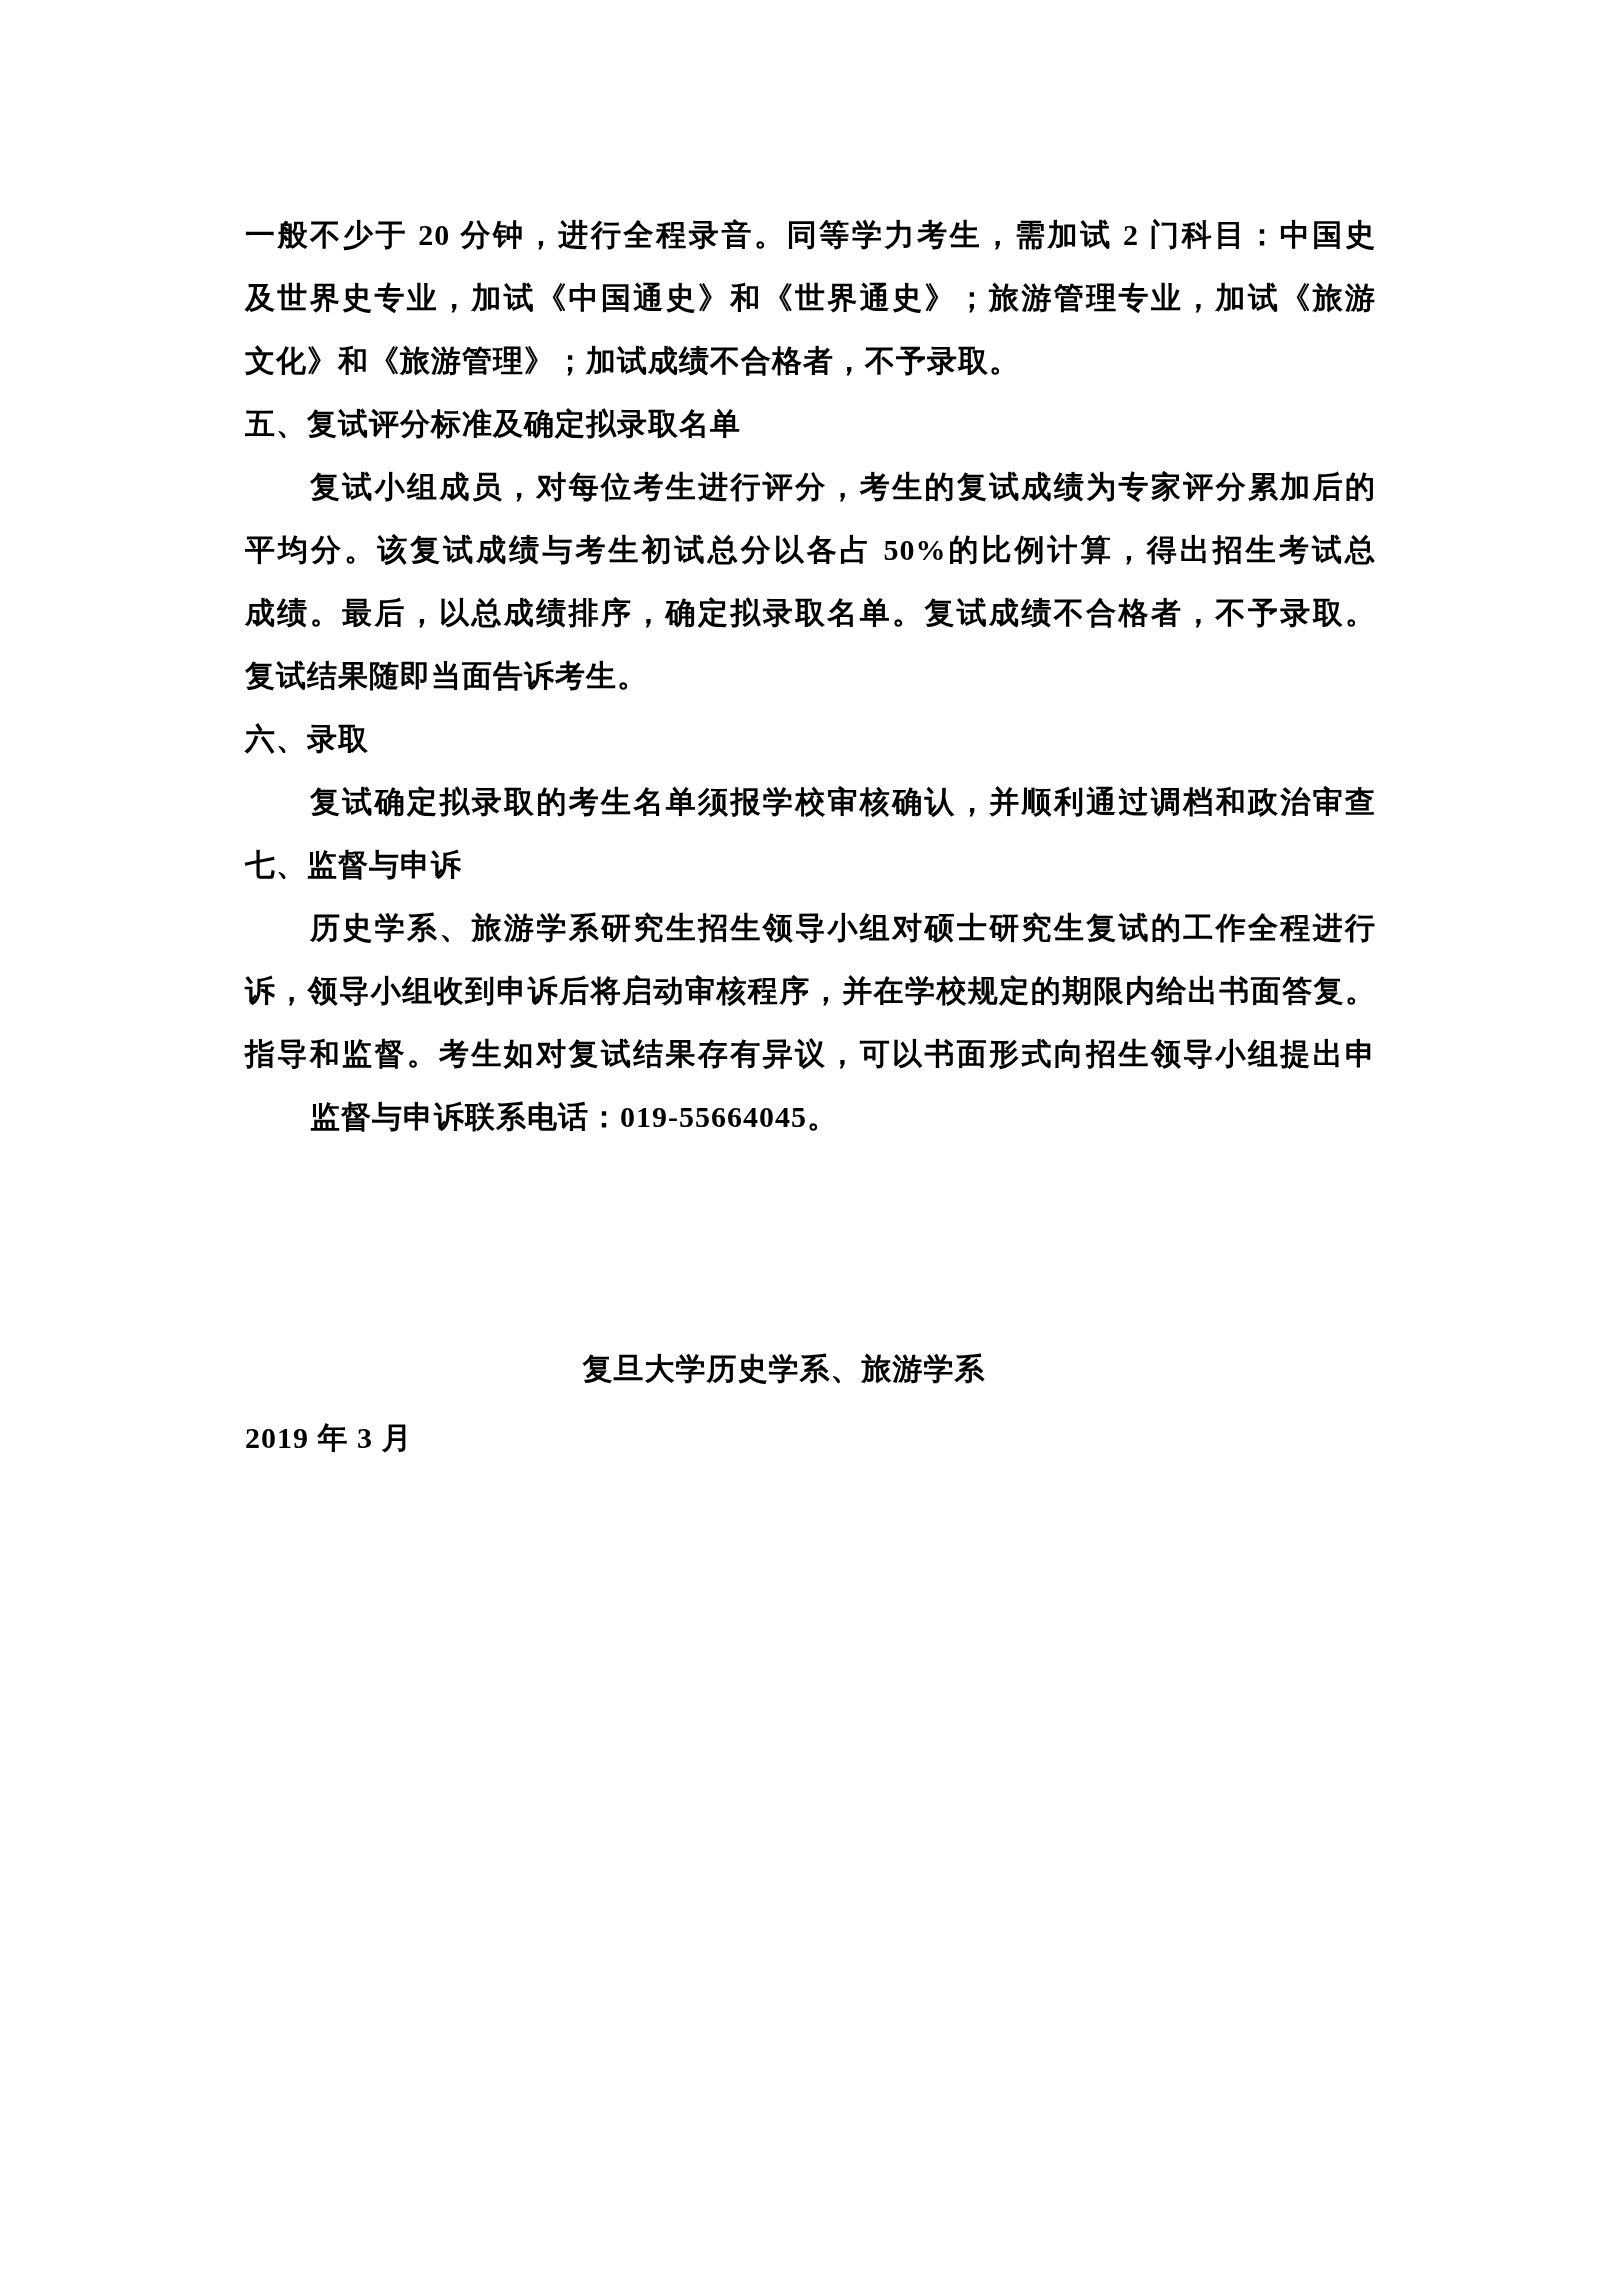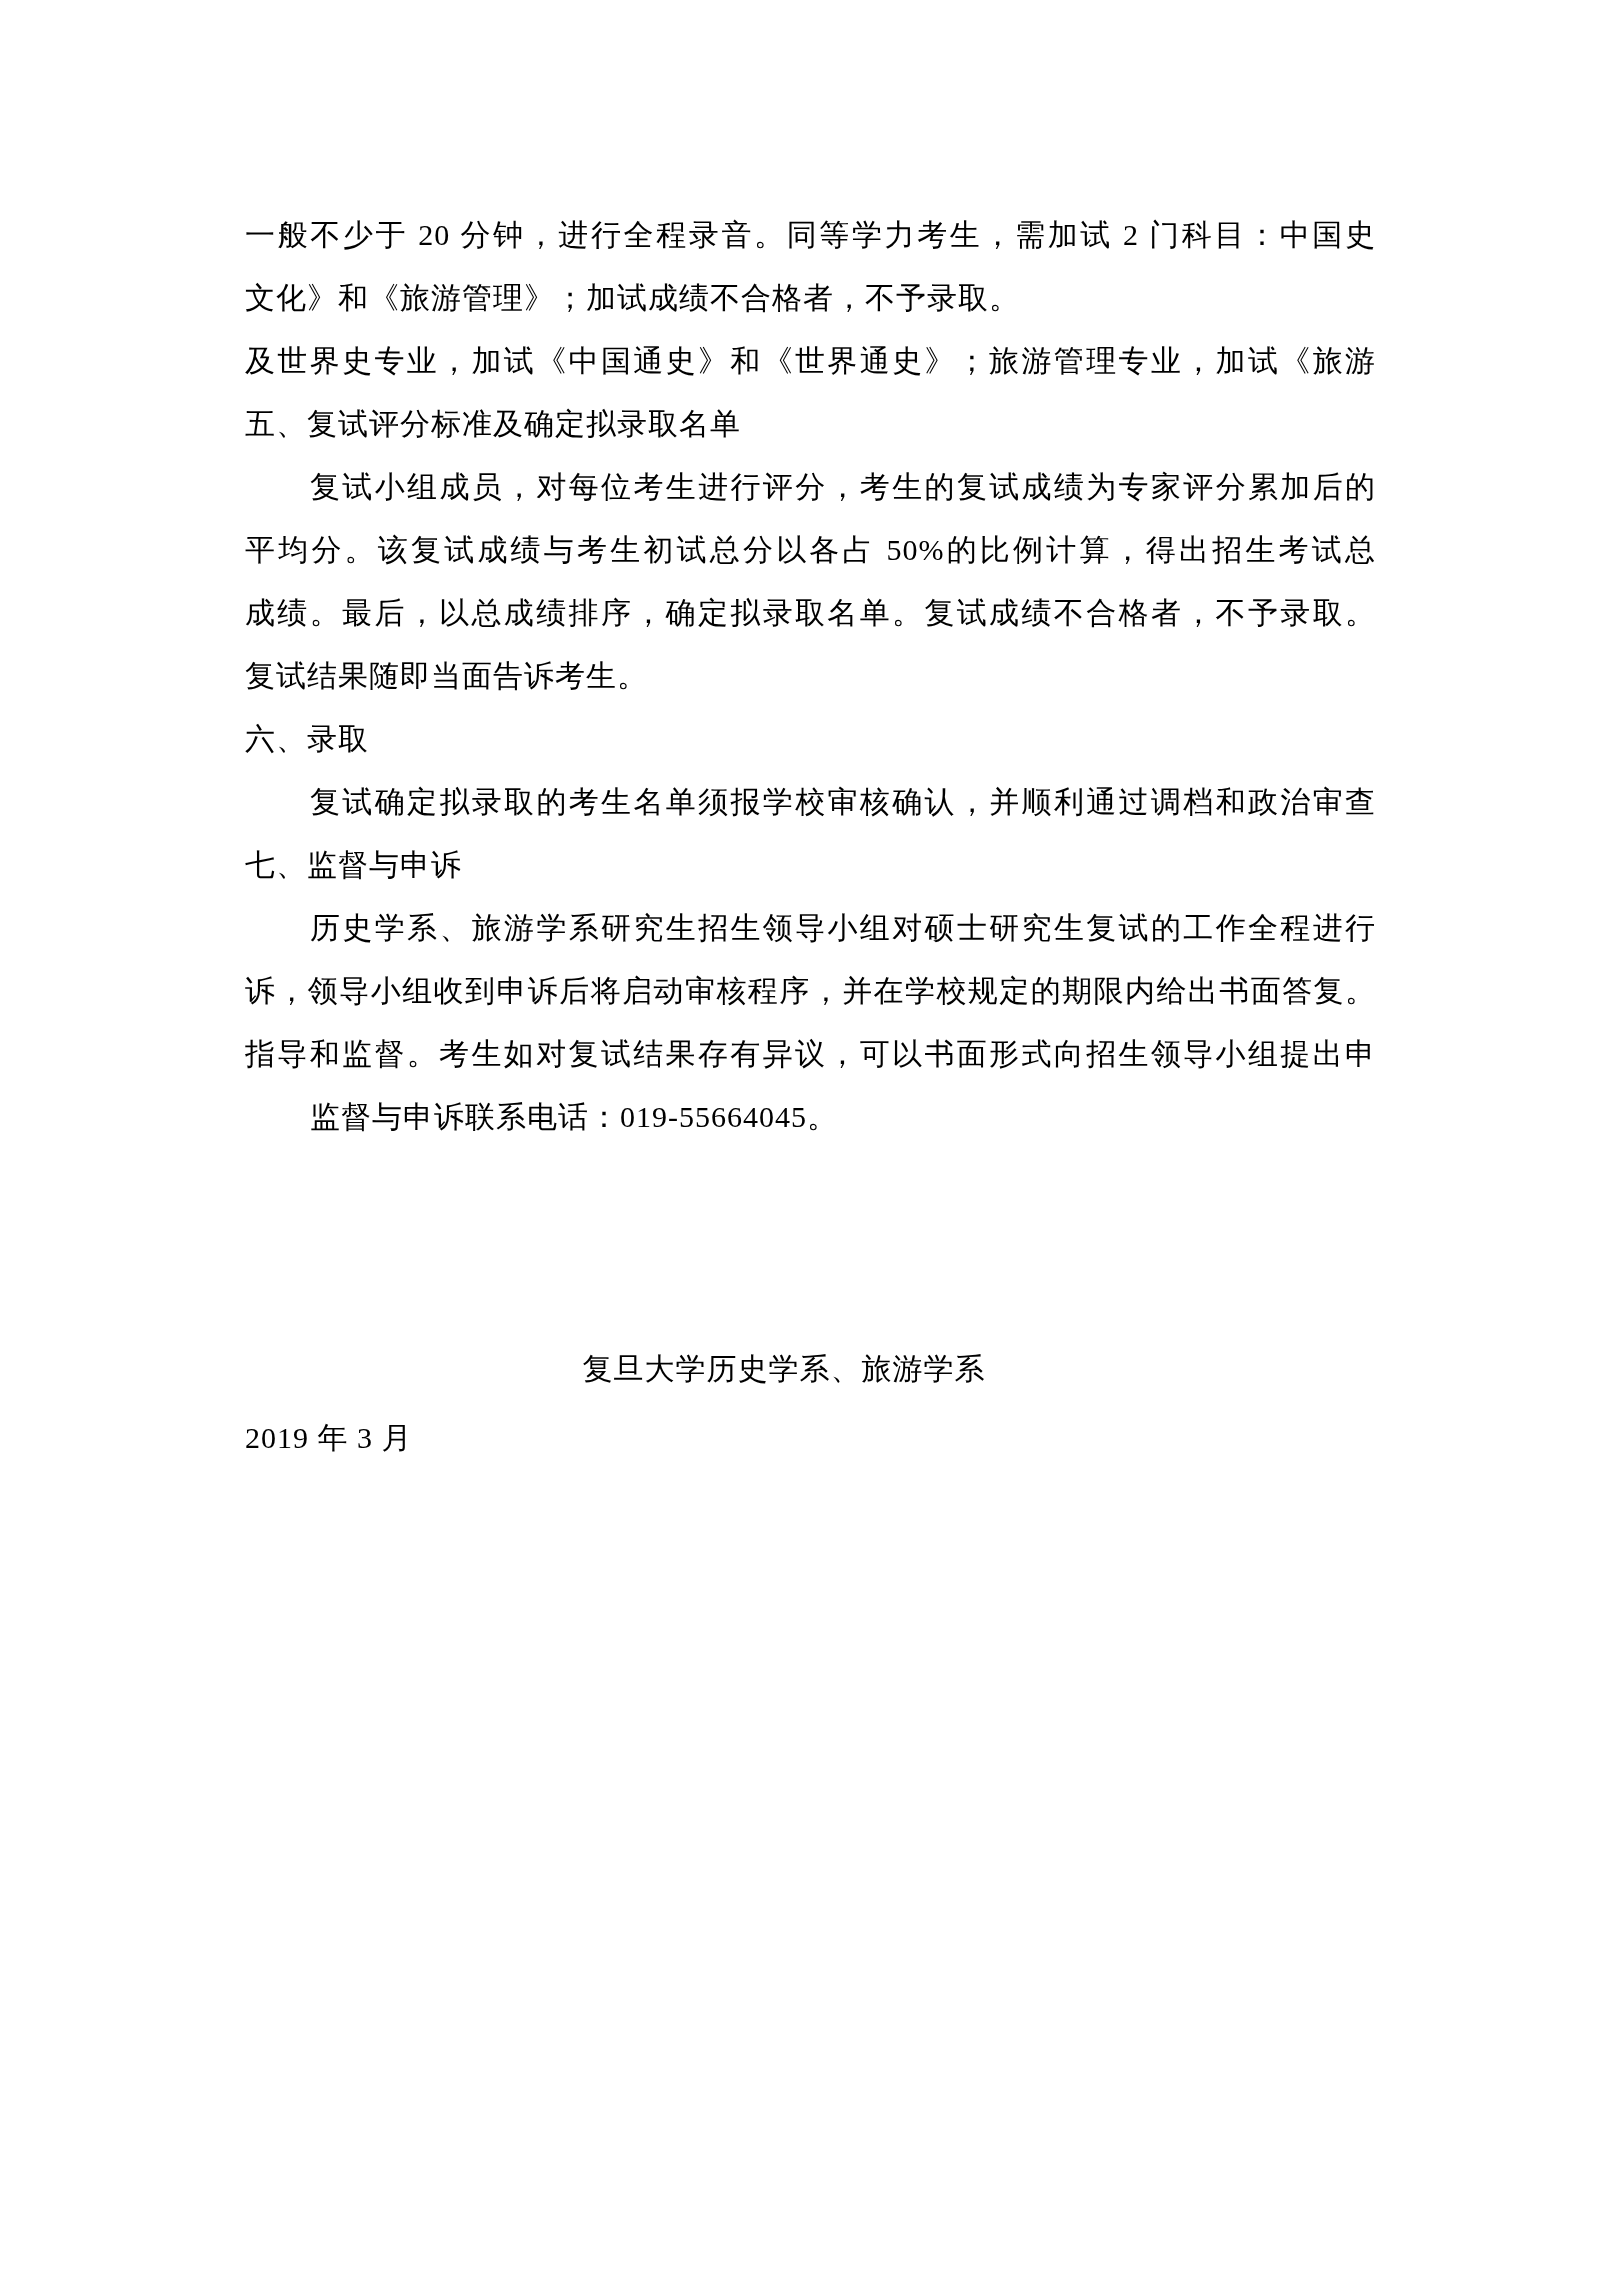--- a/index.html
+++ b/index.html
@@ -12,20 +12,21 @@
     background: #ffffff;
     font-family: "Liberation Serif", "DejaVu Serif", serif;
     color: #000000;
   }
   .page {
     position: relative;
     width: 1621px;
     height: 2293px;
     background: #ffffff;
     overflow: hidden;
+    font-weight: bold;
   }
   .doc-body {
     position: absolute;
     left: 245px;
     top: 203px;
     width: 1131px;
   }
   .line {
     font-size: 30px;
     line-height: 63px;
@@ -50,22 +51,22 @@
     padding-right: 133px;
     margin-top: 5.9px;
   }
 </style>
 </head>
 <body>
 
 <div class="page">
   <div class="doc-body">
     <div class="line just">一般不少于 20 分钟，进行全程录音。同等学力考生，需加试 2 门科目：中国史</div>
+    <div class="line just">及世界史专业，加试《中国通史》和《世界通史》；旅游管理专业，加试《旅游</div>
     <div class="line">文化》和《旅游管理》；加试成绩不合格者，不予录取。</div>
-    <div class="line just">及世界史专业，加试《中国通史》和《世界通史》；旅游管理专业，加试《旅游</div>
     <div class="line">五、复试评分标准及确定拟录取名单</div>
     <div class="line just indent">复试小组成员，对每位考生进行评分，考生的复试成绩为专家评分累加后的</div>
     <div class="line just">平均分。该复试成绩与考生初试总分以各占 50%的比例计算，得出招生考试总</div>
     <div class="line just">成绩。最后，以总成绩排序，确定拟录取名单。复试成绩不合格者，不予录取。</div>
     <div class="line">复试结果随即当面告诉考生。</div>
     <div class="line">六、录取</div>
     <div class="line just indent">复试确定拟录取的考生名单须报学校审核确认，并顺利通过调档和政治审查</div>
     <div class="line">七、监督与申诉</div>
     <div class="line just indent">历史学系、旅游学系研究生招生领导小组对硕士研究生复试的工作全程进行</div>
     <div class="line just">诉，领导小组收到申诉后将启动审核程序，并在学校规定的期限内给出书面答复。</div>

